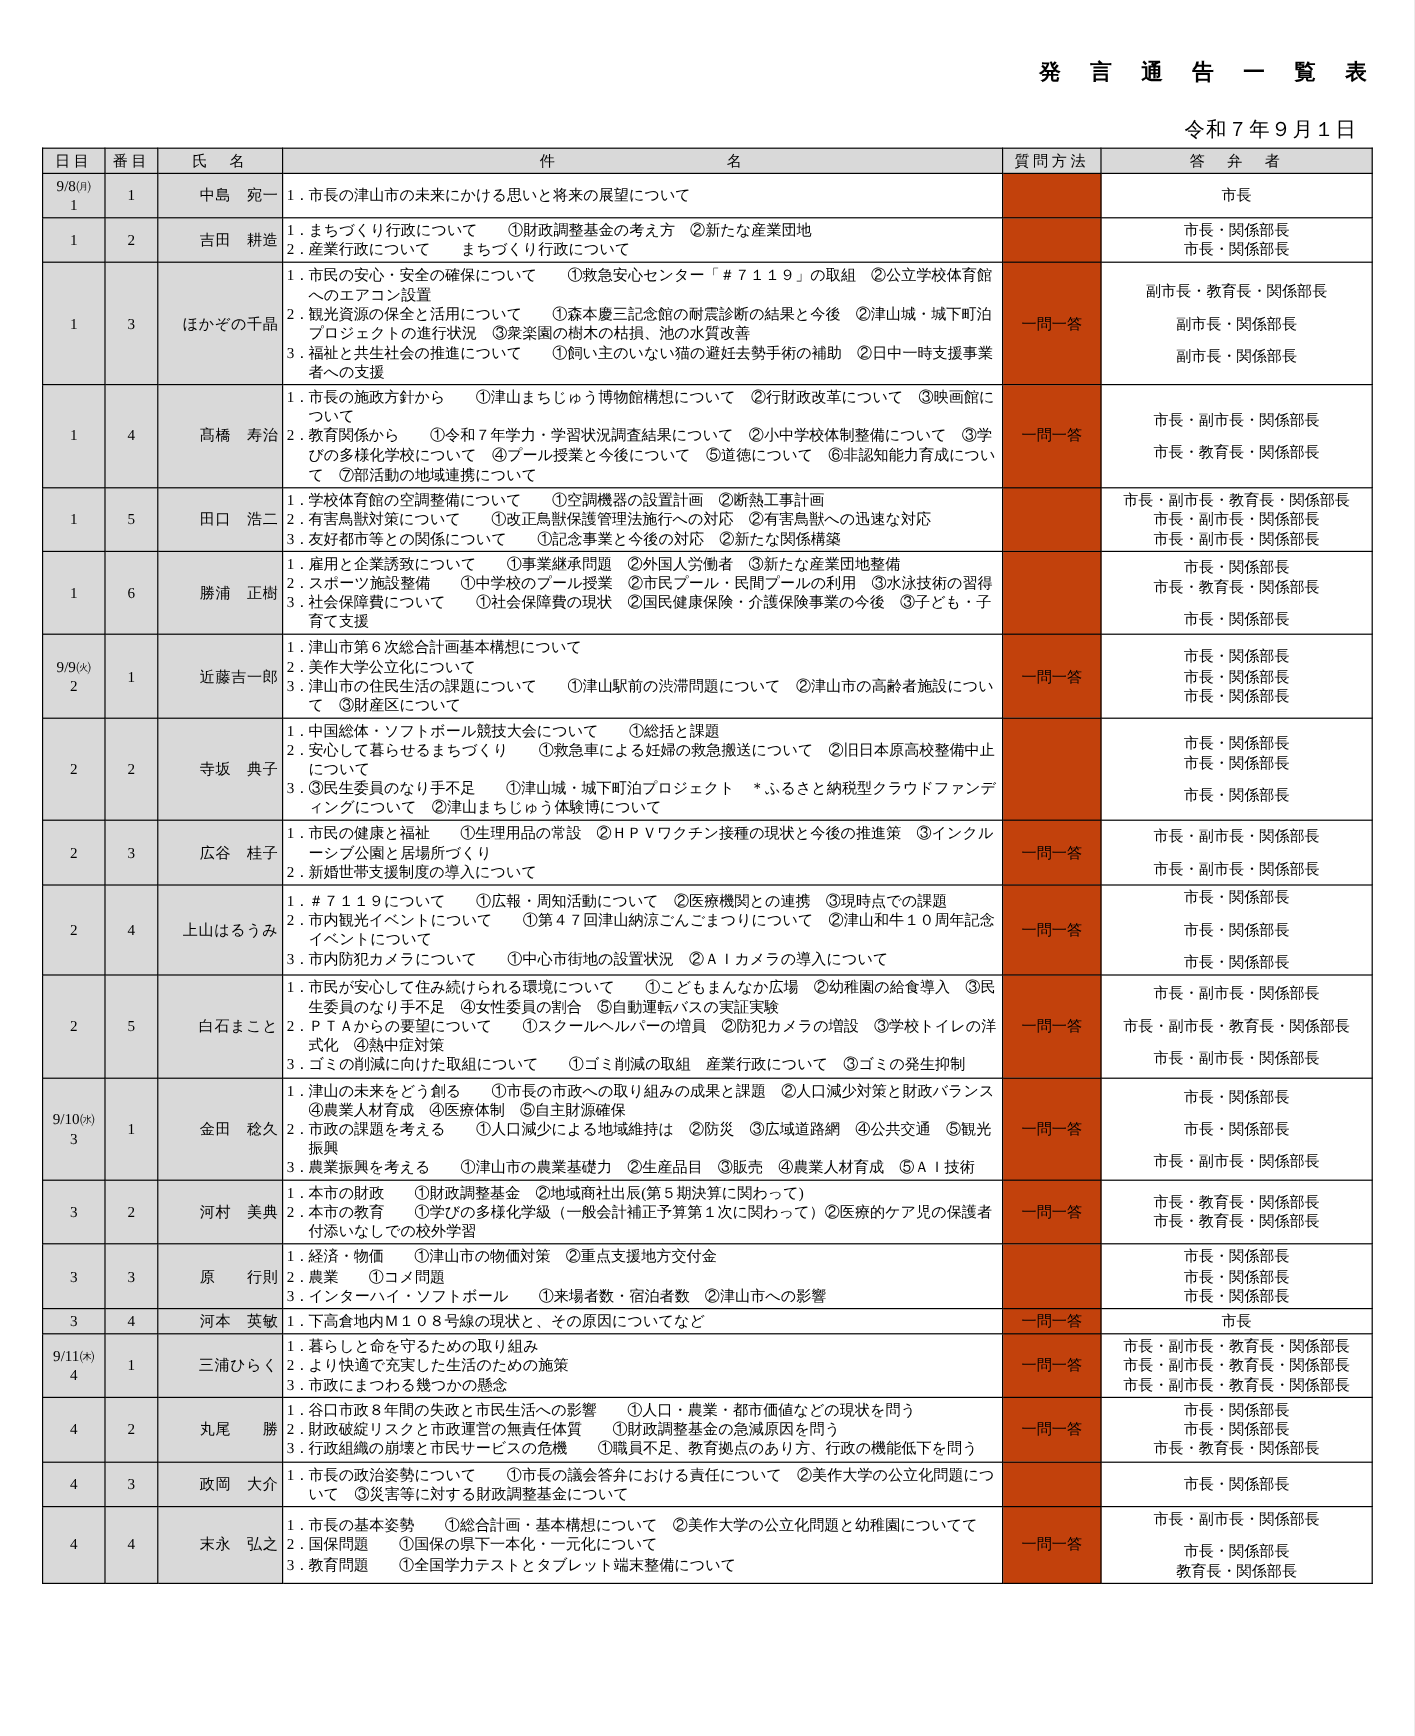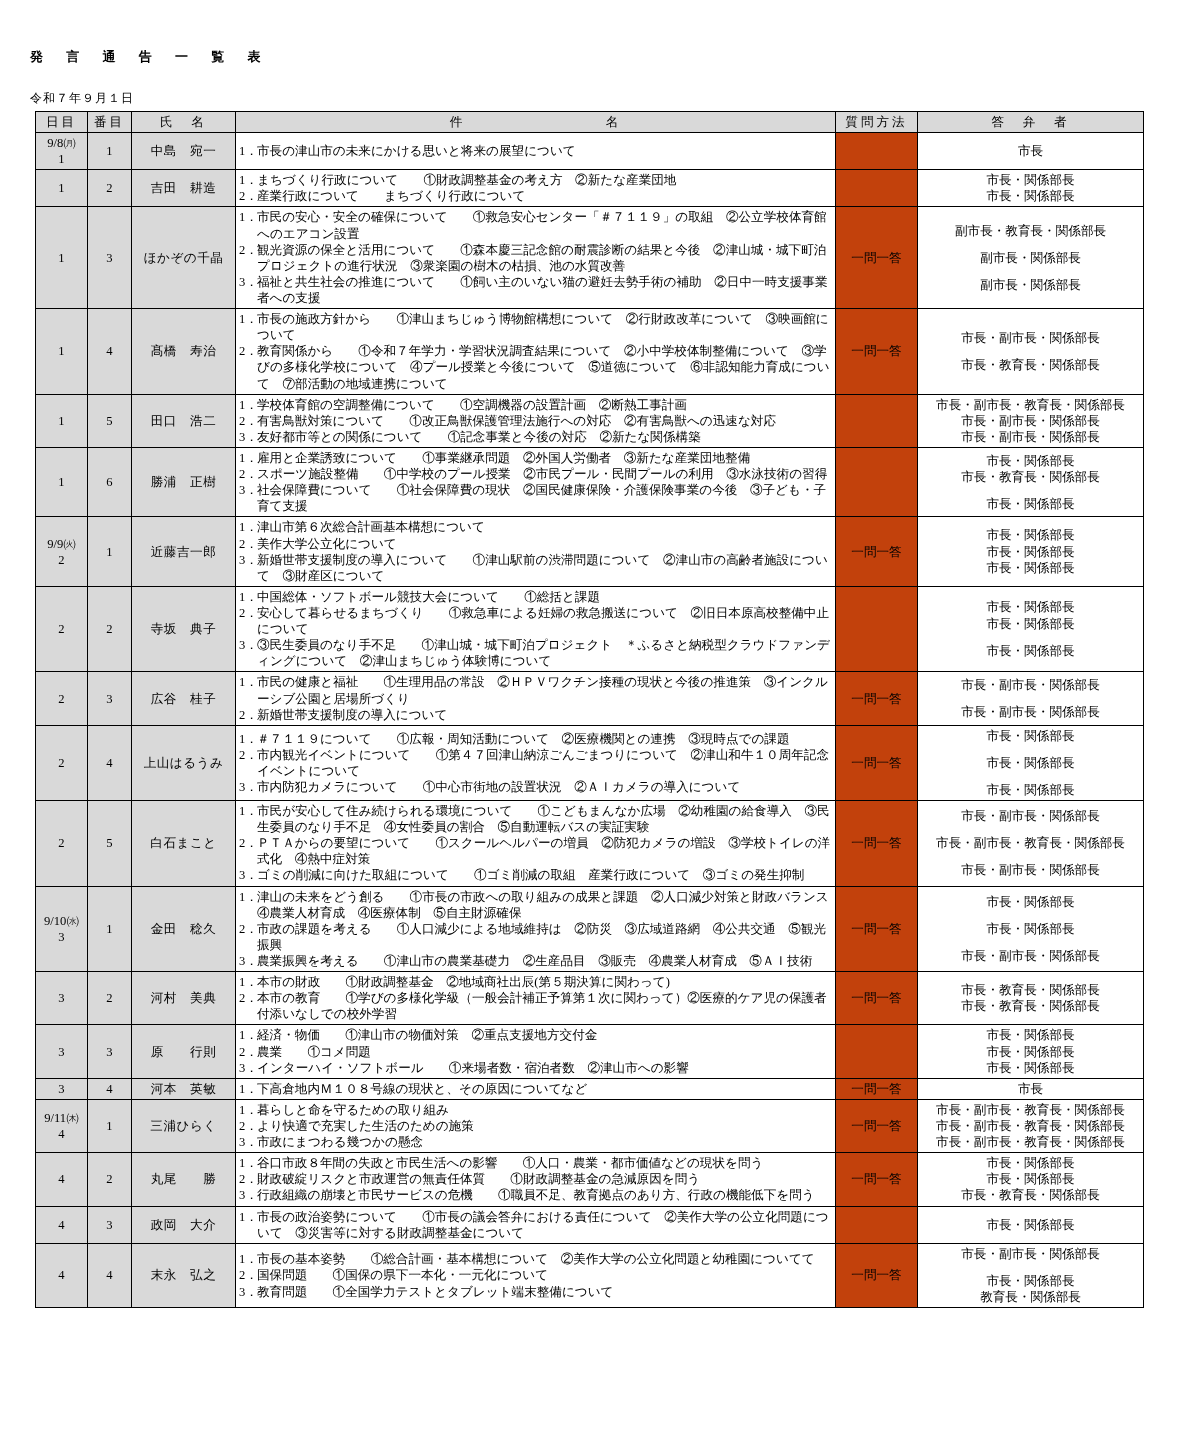--- a/index.html
+++ b/index.html
@@ -14,30 +14,30 @@
     width: 1179px;
     height: 1447px;
     background: #ffffff;
     box-sizing: border-box;
     padding: 26px 30px 10px 30px;
     position: relative;
     margin: 0 auto;
     overflow: hidden;
   }
   .doc-title {
-    text-align: left;
-    font-size: 13px;
+    text-align: right;
+    font-size: 18px;
     letter-spacing: 10px;
     font-weight: bold;
     margin: 22px 0 0 0;
     font-family: "Liberation Serif", "DejaVu Serif", serif;
   }
   .doc-date {
-    text-align: left;
-    font-size: 12px;
+    text-align: right;
+    font-size: 17px;
     margin: 24px 18px 4px 0;
     letter-spacing: 1px;
   }
   table.main {
     border-collapse: collapse;
     width: 1108px;
     margin: 0 auto;
     table-layout: fixed;
   }
   table.main th, table.main td {
@@ -63,21 +63,21 @@
   col.c-meth  { width: 82px; }
   col.c-ans   { width: 226px; }
 
   td.day, td.num {
     text-align: center;
     background: #d9d9d9;
     white-space: pre-line;
     line-height: 1.2;
   }
   td.name {
-    text-align: center;
+    text-align: right;
     background: #d9d9d9;
     letter-spacing: 0.5px;
     white-space: pre;
   }
   td.item {
     text-align: left;
     background: #ffffff;
     padding: 3px 4px 3px 6px;
   }
   td.method {
@@ -204,21 +204,21 @@
           <td class="answer"><span class="ans-line">市長・関係部長</span><span class="ans-line">市長・教育長・関係部長</span><span class="spacer"></span><span class="ans-line">市長・関係部長</span></td>
         </tr>
         <tr>
           <td class="day">9/9㈫
 2</td>
           <td class="num">1</td>
           <td class="name">近藤吉一郎</td>
           <td class="item">
             <span class="item-line"><span class="mk">1．</span><span>津山市第６次総合計画基本構想について</span></span>
             <span class="item-line"><span class="mk">2．</span><span>美作大学公立化について</span></span>
-            <span class="item-line"><span class="mk">3．</span><span>新婚世帯支援制度の導入について　　①津山駅前の渋滞問題について　②津山市の高齢者施設について　③財産区について</span></span>
+            <span class="item-line"><span class="mk">3．</span><span>津山市の住民生活の課題について　　①津山駅前の渋滞問題について　②津山市の高齢者施設について　③財産区について</span></span>
           </td>
           <td class="method">一問一答</td>
           <td class="answer"><span class="ans-line">市長・関係部長</span><span class="ans-line">市長・関係部長</span><span class="ans-line">市長・関係部長</span></td>
         </tr>
         <tr>
           <td class="day">2</td>
           <td class="num">2</td>
           <td class="name">寺坂　典子</td>
           <td class="item">
             <span class="item-line"><span class="mk">1．</span><span>中国総体・ソフトボール競技大会について　　①総括と課題</span></span>

